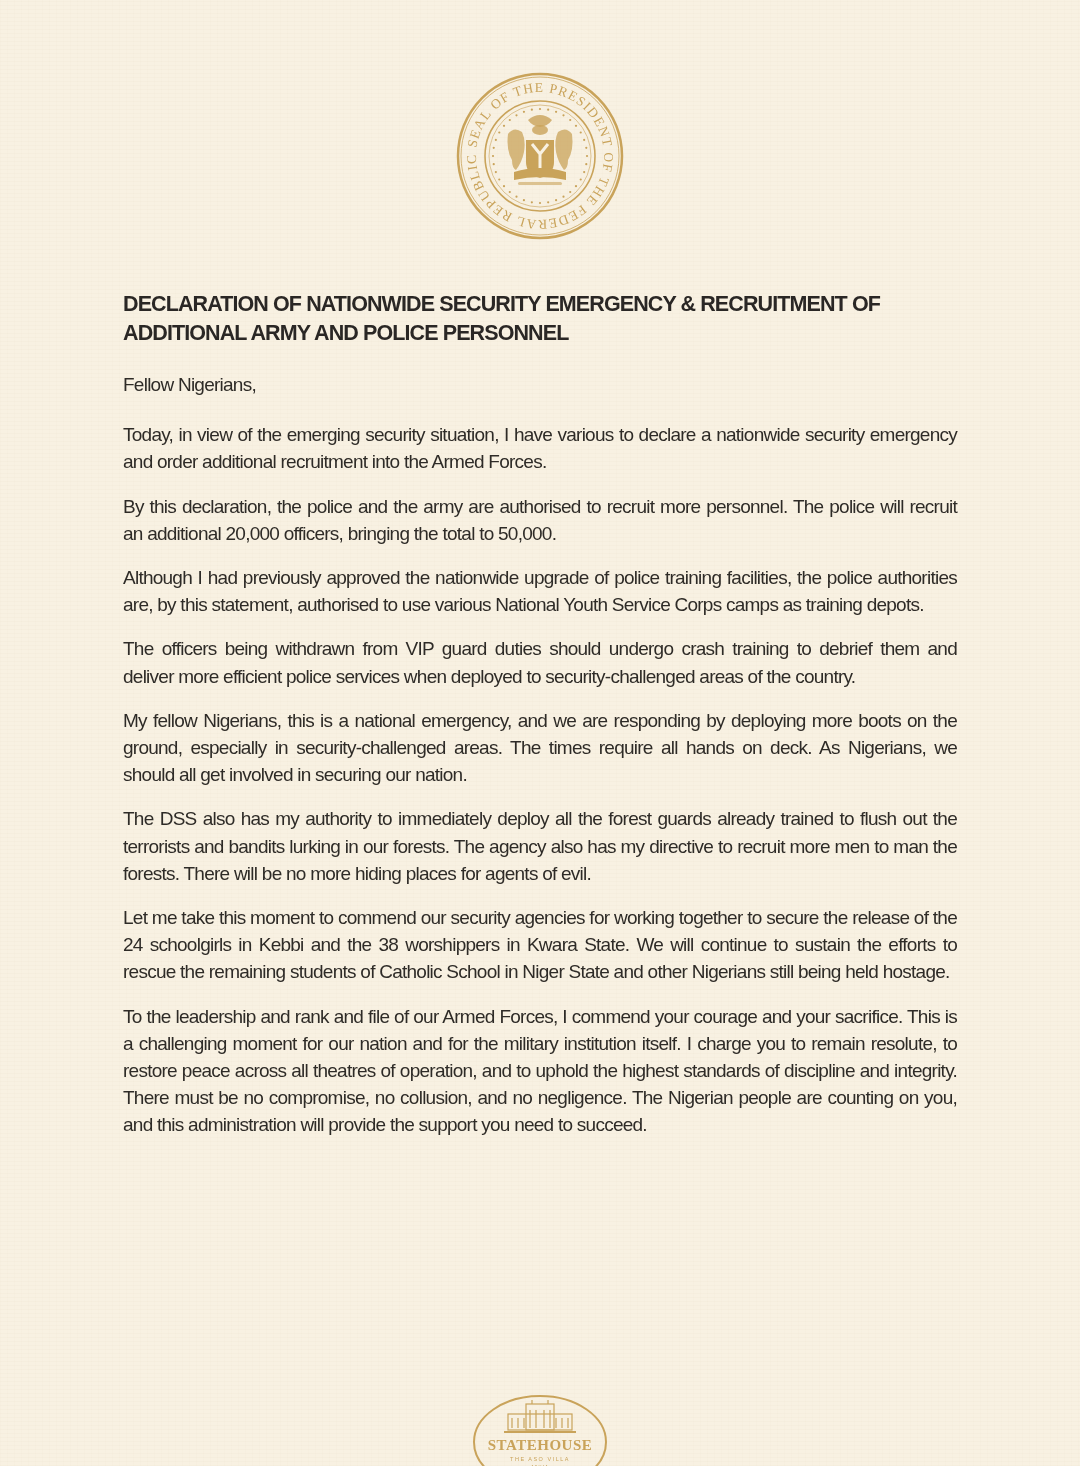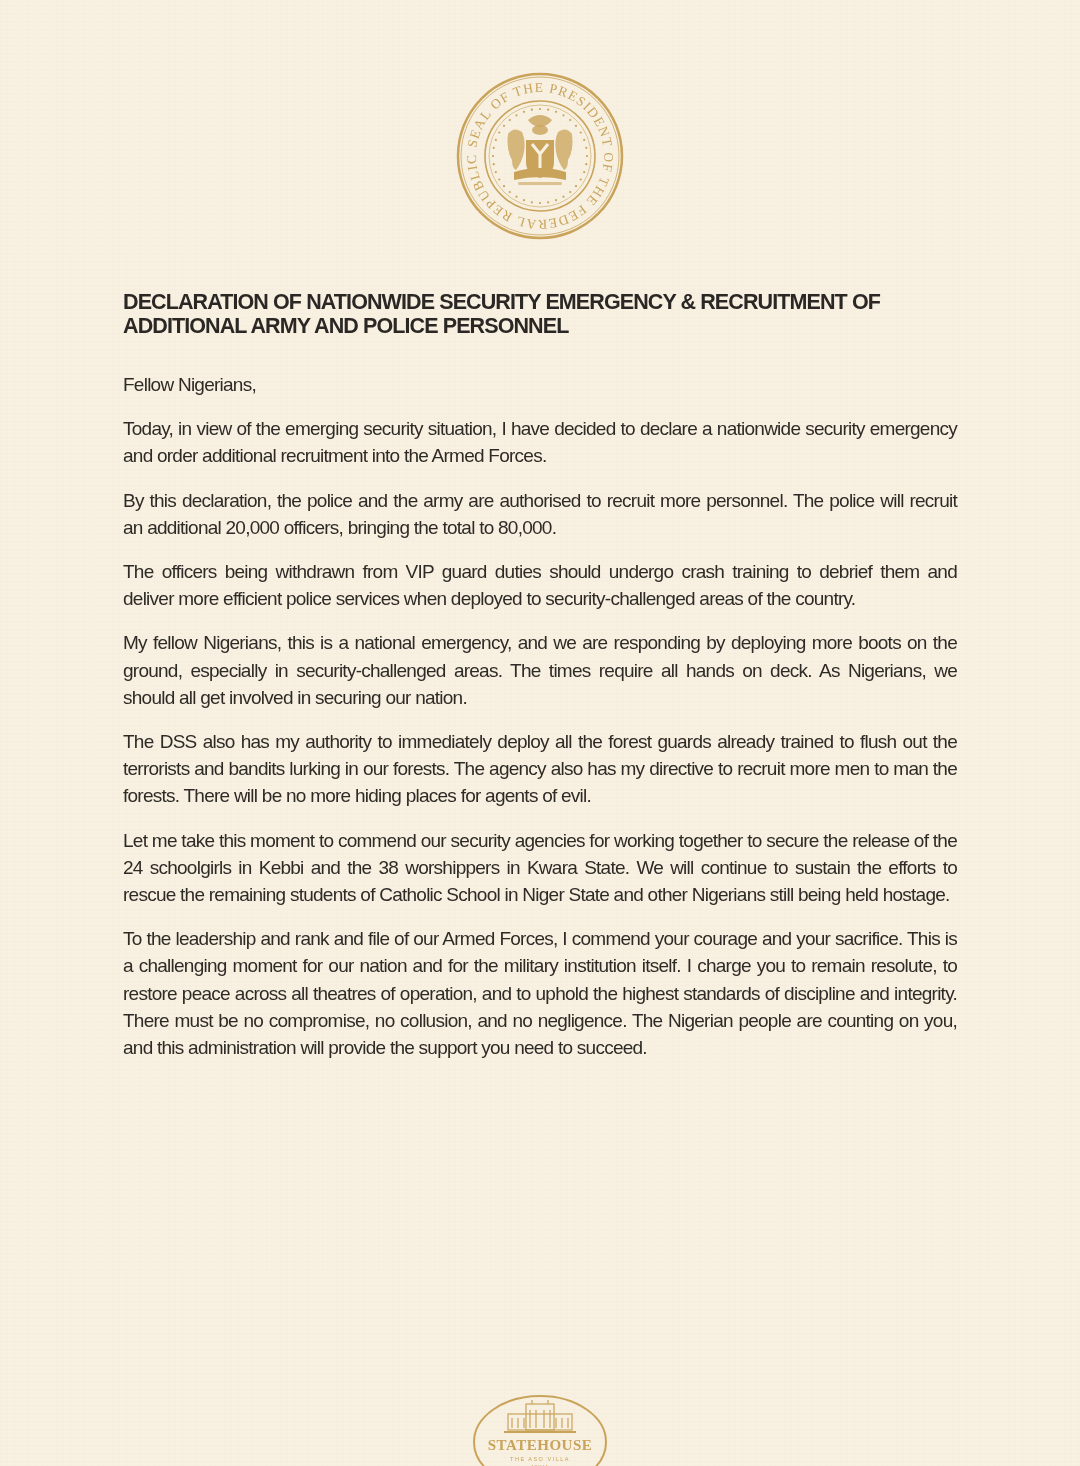--- a/index.html
+++ b/index.html
@@ -27,41 +27,41 @@
     }
     .title {
       position: absolute;
       left: 123px;
       top: 290px;
       width: 840px;
       margin: 0;
       font-family: "Liberation Sans", sans-serif;
       font-weight: 700;
       font-size: 21.5px;
-      line-height: 24px;
+      line-height: 29px;
       letter-spacing: -0.9px;
       color: #2a2725;
       text-transform: uppercase;
     }
     .content {
       position: absolute;
       left: 123px;
       top: 371px;
       width: 834px;
     }
     .para {
       margin: 0 0 17px 0;
       font-size: 19px;
       line-height: 27.2px;
       letter-spacing: -0.75px;
       text-align: justify;
       color: #2e2b27;
     }
     .salutation {
-      margin-bottom: 17px;
+      margin-bottom: 23px;
     }
     .footer-logo {
       position: absolute;
       left: 470px;
       top: 1392px;
       width: 140px;
       height: 80px;
     }
   </style>
 </head>
@@ -132,22 +132,23 @@
       <path d="M58,100 q26,-8 52,0 v8 q-26,-6 -52,0z"></path>
       <rect x="62" y="110" width="44" height="3" rx="1.5" opacity="0.6"></rect>
     </g>
   </svg>
 </div>
 
 <h1 class="title">Declaration of Nationwide Security Emergency &amp; Recruitment of Additional Army and Police Personnel</h1>
 
 <div class="content">
   <p class="para salutation">Fellow Nigerians,</p>
-  <p class="para">Today, in view of the emerging security situation, I have decided to declare a nationwide security emergency and order additional recruitment into the Armed Forces.</p>
-  <p class="para">By this declaration, the police and the army are authorised to recruit more personnel. The police will recruit an additional 20,000 officers, bringing the total to 80,000.</p>
+  <p class="para">Today, in view of the emerging security situation, I have various to declare a nationwide security emergency and order additional recruitment into the Armed Forces.</p>
+  <p class="para">By this declaration, the police and the army are authorised to recruit more personnel. The police will recruit an additional 20,000 officers, bringing the total to 50,000.</p>
+  <p class="para">Although I had previously approved the nationwide upgrade of police training facilities, the police authorities are, by this statement, authorised to use various National Youth Service Corps camps as training depots.</p>
   <p class="para">The officers being withdrawn from VIP guard duties should undergo crash training to debrief them and deliver more efficient police services when deployed to security-challenged areas of the country.</p>
   <p class="para">My fellow Nigerians, this is a national emergency, and we are responding by deploying more boots on the ground, especially in security-challenged areas. The times require all hands on deck. As Nigerians, we should all get involved in securing our nation.</p>
   <p class="para">The DSS also has my authority to immediately deploy all the forest guards already trained to flush out the terrorists and bandits lurking in our forests. The agency also has my directive to recruit more men to man the forests. There will be no more hiding places for agents of evil.</p>
   <p class="para">Let me take this moment to commend our security agencies for working together to secure the release of the 24 schoolgirls in Kebbi and the 38 worshippers in Kwara State. We will continue to sustain the efforts to rescue the remaining students of Catholic School in Niger State and other Nigerians still being held hostage.</p>
   <p class="para">To the leadership and rank and file of our Armed Forces, I commend your courage and your sacrifice. This is a challenging moment for our nation and for the military institution itself. I charge you to remain resolute, to restore peace across all theatres of operation, and to uphold the highest standards of discipline and integrity. There must be no compromise, no collusion, and no negligence. The Nigerian people are counting on you, and this administration will provide the support you need to succeed.</p>
 </div>
 
 <div class="footer-logo">
   <svg width="140" height="80" viewBox="0 0 140 80">
     <ellipse cx="70" cy="50" rx="66" ry="46" fill="none" stroke="#c9a35a" stroke-width="2"></ellipse>

